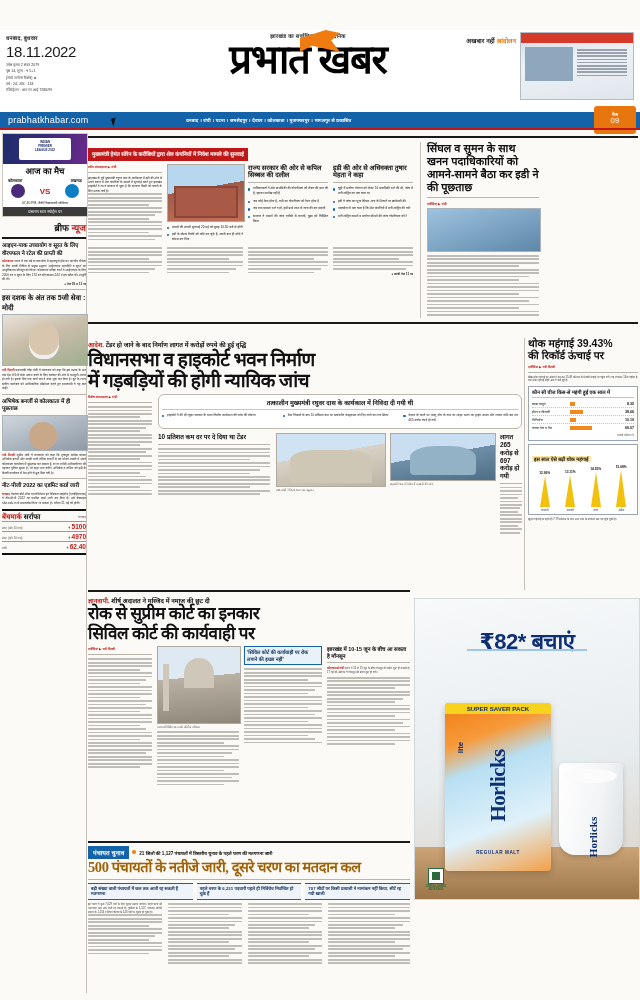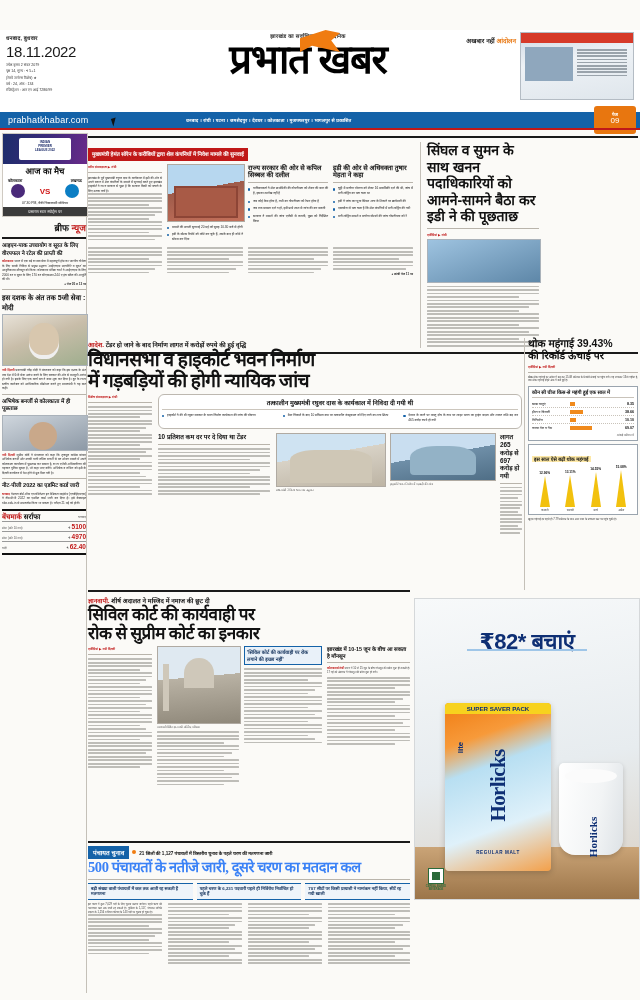--- a/index.html
+++ b/index.html
@@ -103,21 +103,21 @@
   .rate-row .n{flex:1;font-size:4.2px;font-weight:bold;}
   .rate-row .n span{font-size:2.8px;font-weight:normal;color:#555;}
   .rate-row .v{font-size:6.5px;font-weight:bold;color:#c01818;}
   .rate-row .c{font-size:3.6px;color:#333;padding-right:1px;}
 
   
   .main{position:absolute;left:88px;top:133px;width:550px;}
   .lead-h{font-size:21.5px;font-weight:bold;letter-spacing:-.5px;line-height:1.06;color:#0a0a0a;
       font-family:"Liberation Serif","DejaVu Serif",serif;}
   .kicker{background:#c01818;color:#fff;font-size:5.4px;font-weight:bold;padding:2.5px 4px;display:inline-block;}
-  .subhead{font-size:14px;font-weight:bold;line-height:1.18;color:#111;}
+  .subhead{font-size:11px;font-weight:bold;line-height:1.18;color:#111;}
   .byline{font-size:3.3px;font-weight:bold;color:#c01818;}
   .colbox{border:1px solid #bdb8b0;background:#f4f6f8;padding:3px;}
   .bh{font-size:6.6px;font-weight:bold;line-height:1.2;color:#111;margin-bottom:2px;}
   .bullets{list-style:none;margin:0;padding:0;}
   .bullets li{font-size:3.2px;line-height:1.55;color:#232323;padding-left:5px;position:relative;margin-bottom:2.5px;text-align:justify;}
   .bullets li:before{content:"";position:absolute;left:0;top:2px;width:2.4px;height:2.4px;border-radius:50%;background:#1462a8;}
 
   .bldg{width:100%;height:56px;background:linear-gradient(170deg,#b7d7ef 0%,#b7d7ef 42%,#9e5b4a 42%,#c4705a 100%);
      position:relative;overflow:hidden;border:1px solid #b0aaa2;}
   .bldg:after{content:"";position:absolute;left:8%;top:38%;width:84%;height:58%;background:#a85a46;
@@ -175,21 +175,21 @@
   .ad .oats{position:absolute;left:6px;bottom:8px;width:30px;text-align:center;}
   .ad .oats .sq{width:14px;height:14px;border:1px solid #2a6a3a;margin:0 auto 1px;position:relative;background:#fff;}
   .ad .oats .sq:after{content:"";position:absolute;left:3px;top:3px;width:8px;height:8px;background:#2a6a3a;}
   .ad .oats .ot{font-size:2.6px;font-weight:bold;color:#2a6a3a;line-height:1.25;}
 
   
   .pan{position:absolute;left:88px;top:838px;width:322px;}
   .pan-tag{display:inline-block;background:#1462a8;color:#fff;font-size:6.4px;font-weight:bold;padding:2px 5px;}
   .pan-dot{display:inline-block;width:4px;height:4px;border-radius:50%;background:#f07c11;margin:0 3px 1px;}
   .pan-sub{font-size:4.6px;font-weight:bold;color:#111;}
-  .pan-h{font-size:14.5px;font-weight:bold;letter-spacing:-.4px;color:#3b82f6;line-height:1.08;margin-top:1px;
+  .pan-h{font-size:14.5px;font-weight:bold;letter-spacing:-.4px;color:#a16207;line-height:1.08;margin-top:1px;
       font-family:"Liberation Serif",serif;}
   .pan-cards{display:flex;gap:4px;margin-top:3px;}
   .pan-card{flex:1;border-top:1px solid #1462a8;border-bottom:1px solid #1462a8;background:#eef4fa;padding:2px 3px;
       font-size:4.4px;font-weight:bold;line-height:1.3;color:#11305a;}
 </style>
 </head>
 <body>
 
 <div class="page">
 
@@ -677,22 +677,22 @@
     </div>
 
     <div class="nano" style="margin-top:3px;">खुदरा महंगाई दर पहले ही 7.79 प्रतिशत के साथ आठ साल के उच्चतम स्तर पर पहुंच चुकी है।</div>
   </div>
 
   <div style="position:absolute;left:88px;top:590px;width:322px;height:244px;border-top:2px solid #1a1a1a;padding-top:4px;">
     <div style="font-size:6.4px;font-weight:bold;">
       <span style="color:#c01818;">ज्ञानवापी.</span>
       <span>शीर्ष अदालत ने मस्जिद में नमाज की छूट दी</span>
     </div>
+    <div style="font-size:17px;font-weight:bold;letter-spacing:-.4px;line-height:1.1;font-family:'Liberation Serif',serif;">रोक से सुप्रीम कोर्ट का इनकार</div>
     <div style="font-size:17px;font-weight:bold;letter-spacing:-.4px;line-height:1.1;font-family:'Liberation Serif',serif;margin-top:1px;">सिविल कोर्ट की कार्यवाही पर</div>
-    <div style="font-size:17px;font-weight:bold;letter-spacing:-.4px;line-height:1.1;font-family:'Liberation Serif',serif;">रोक से सुप्रीम कोर्ट का इनकार</div>
 
     <div style="display:flex;gap:5px;margin-top:3px;">
       <div style="width:64px;">
         <div class="byline">एजेंसियां ▶ नयी दिल्ली</div>
         <div class="hr-thin"></div>
         <div class="fakelines dense">
             <i></i>
             <i></i>
             <i></i>
             <i></i>

